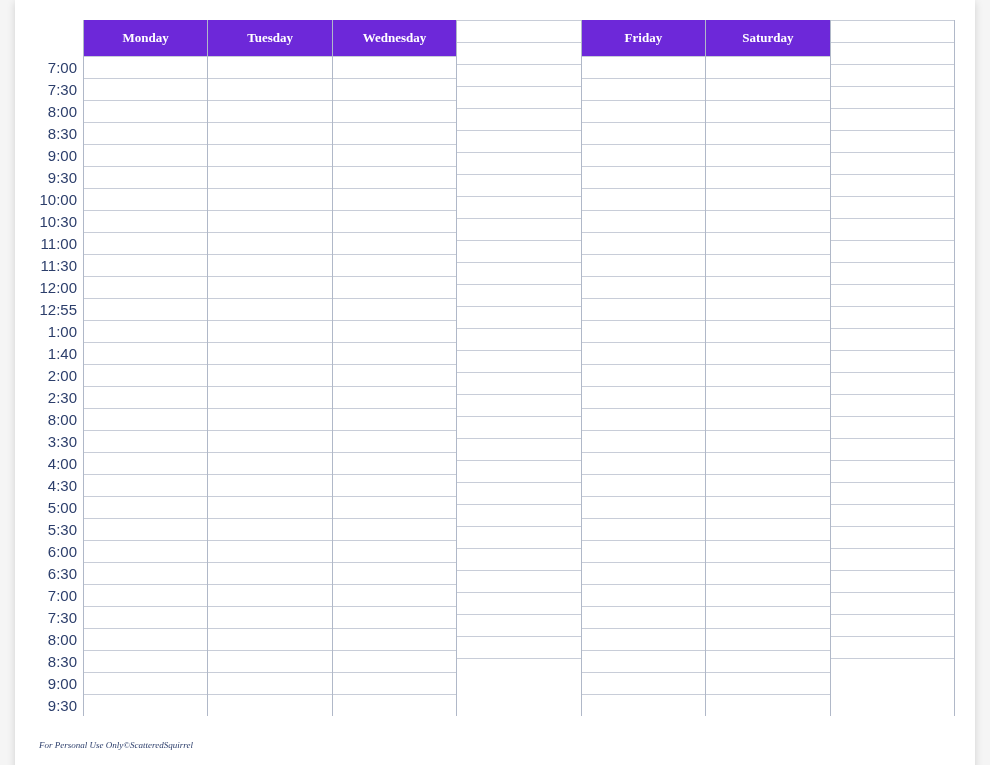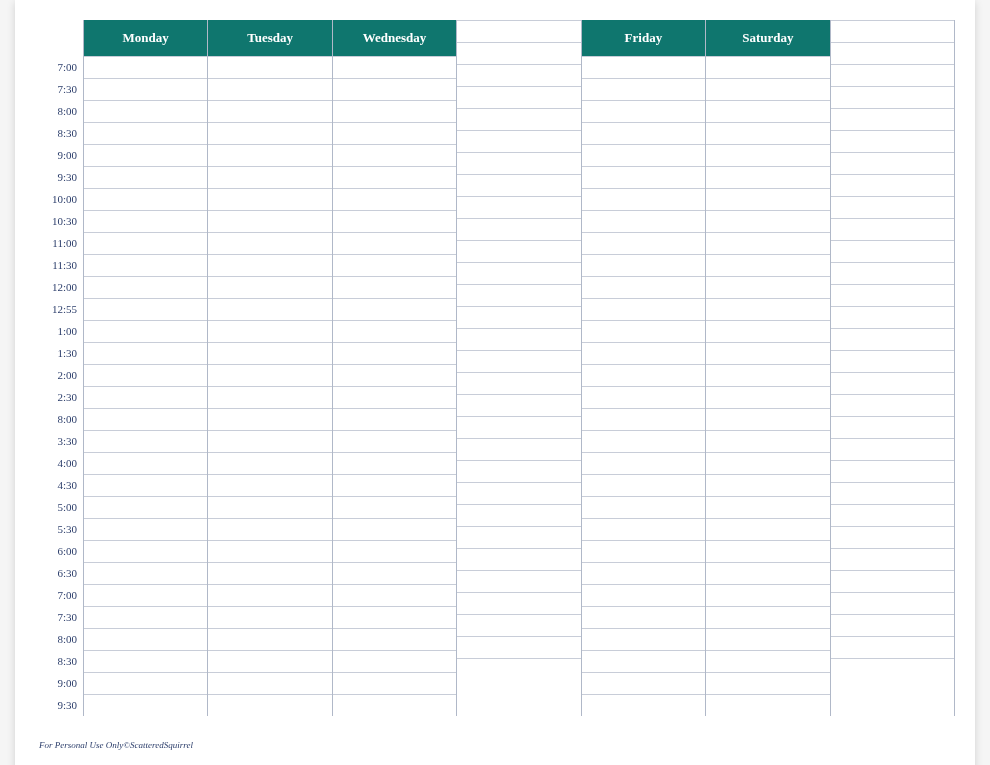--- a/index.html
+++ b/index.html
@@ -43,23 +43,23 @@
       height: 36px;
       flex-shrink: 0;
     }
 
     .time-slot-label {
       height: 22px;
       display: flex;
       align-items: center;
       justify-content: flex-end;
       padding-right: 6px;
-      font-size: 11px;
+      font-size: 15px;
       color: #2c3e6b;
-      font-family: Liberation Serif, serif;
+      font-family: Liberation Sans, sans-serif;
       flex-shrink: 0;
     }
 
     .days-container {
       display: flex;
       flex: 1;
       flex-direction: row;
     }
 
     .day-column {
@@ -67,21 +67,21 @@
       display: flex;
       flex-direction: column;
       border-right: 1px solid #b0b8c8;
     }
 
     .day-column:first-child {
       border-left: 1px solid #b0b8c8;
     }
 
     .day-header {
-      background: #0f766e;
+      background: #6d28d9;
       color: white;
       text-align: center;
       font-size: 13px;
       font-family: Georgia, serif;
       font-weight: bold;
       height: 36px;
       display: flex;
       align-items: center;
       justify-content: center;
       flex-shrink: 0;
@@ -129,21 +129,21 @@
         <div class="time-slot-label">8:30</div>
         <div class="time-slot-label">9:00</div>
         <div class="time-slot-label">9:30</div>
         <div class="time-slot-label">10:00</div>
         <div class="time-slot-label">10:30</div>
         <div class="time-slot-label">11:00</div>
         <div class="time-slot-label">11:30</div>
         <div class="time-slot-label">12:00</div>
         <div class="time-slot-label">12:55</div>
         <div class="time-slot-label">1:00</div>
-        <div class="time-slot-label">1:30</div>
+        <div class="time-slot-label">1:40</div>
         <div class="time-slot-label">2:00</div>
         <div class="time-slot-label">2:30</div>
         <div class="time-slot-label">8:00</div>
         <div class="time-slot-label">3:30</div>
         <div class="time-slot-label">4:00</div>
         <div class="time-slot-label">4:30</div>
         <div class="time-slot-label">5:00</div>
         <div class="time-slot-label">5:30</div>
         <div class="time-slot-label">6:00</div>
         <div class="time-slot-label">6:30</div>

